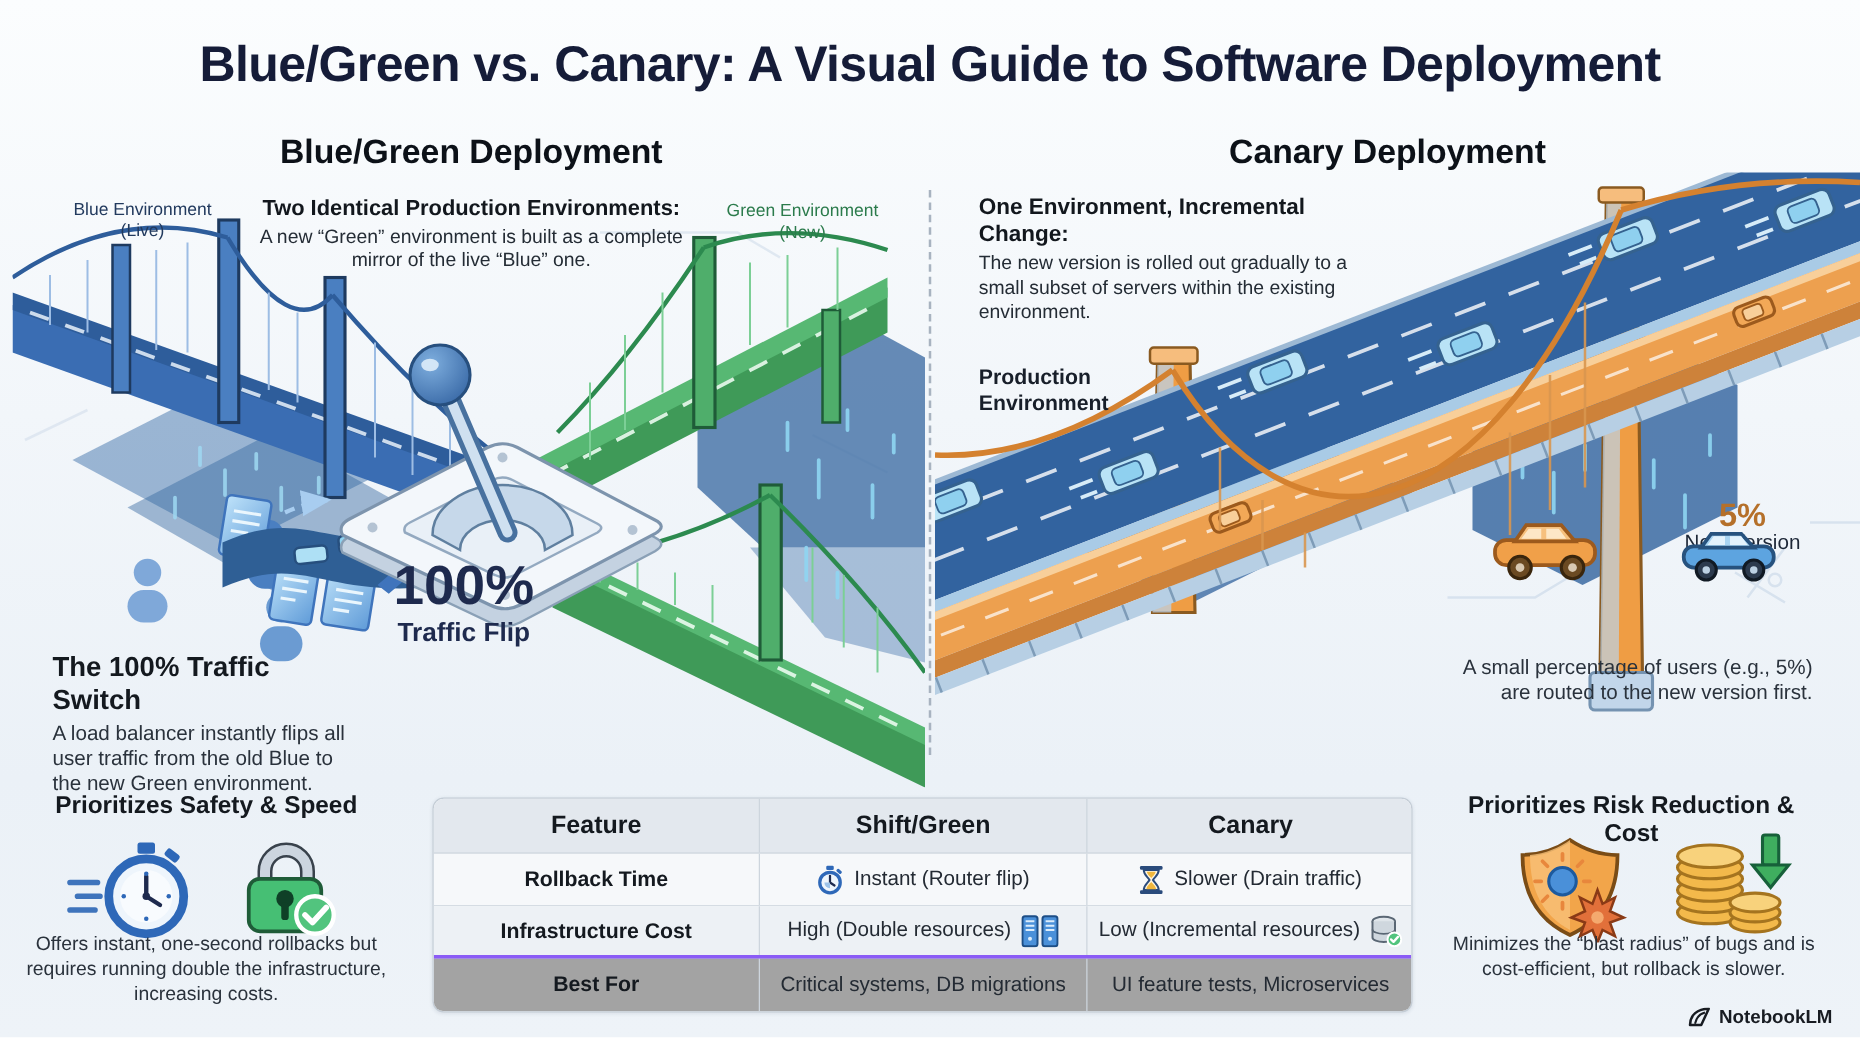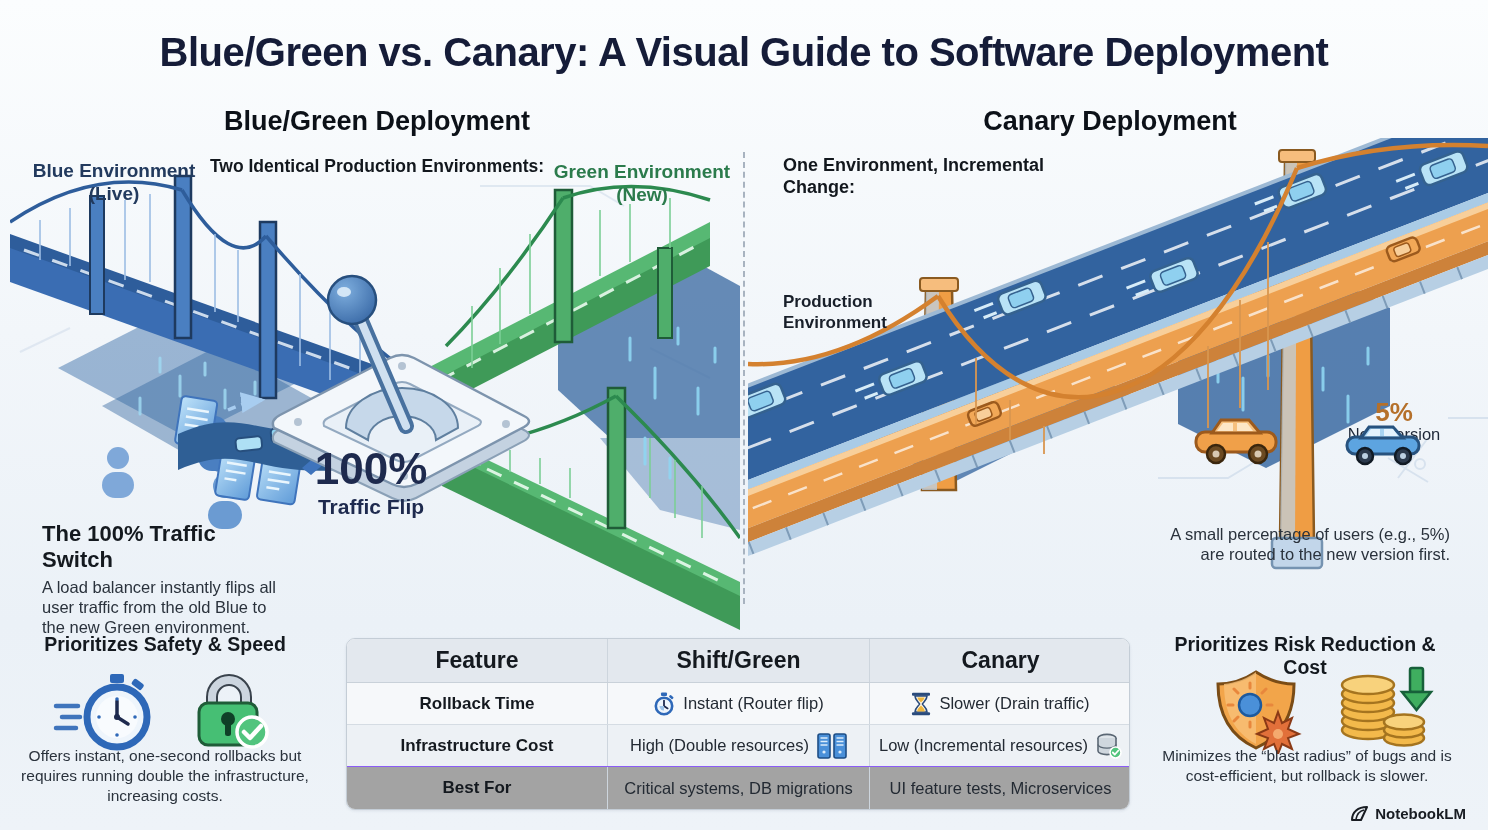--- a/index.html
+++ b/index.html
@@ -7,21 +7,21 @@
   body { font-family:"Liberation Sans", sans-serif; color:#20262e; }
   .stage{ position:relative; width:1488px; height:830px; overflow:hidden;
           background:linear-gradient(180deg,#fbfdfe 0%,#f2f6fa 40%,#ebf1f7 75%,#eef3f8 100%); }
   .abs{ position:absolute; }
   .ctr{ text-align:center; }
   .rt{ text-align:right; }
 
   .main-title{ width:100%; top:30px; font-size:40px; font-weight:800; letter-spacing:-0.5px; color:#151c38; }
   .sec-head{ font-size:27px; font-weight:800; color:#0c1118; }
 
-  .env-label{ font-size:19px; font-weight:700; line-height:1.22; }
+  .env-label{ font-size:14px; font-weight:400; line-height:1.22; }
   .env-blue{ color:#223a5e; }
   .env-green{ color:#2b7b4c; }
 
   .callout-title{ font-size:17.5px; font-weight:700; color:#12171d; line-height:1.2; }
   .callout-body{ font-size:15.5px; color:#242c35; line-height:1.25; margin-top:3px; }
 
   .big-stat{ font-size:44px; font-weight:800; color:#1e2a4e; line-height:1; }
   .big-stat-label{ font-size:21px; font-weight:700; color:#1e2a4e; margin-top:4px; }
 
   .block-title{ font-size:22px; font-weight:700; color:#14191f; }
@@ -38,23 +38,23 @@
   .divider{ left:743px; top:152px; height:452px; width:0; border-left:2px dashed #a8b3c0; }
 
   
   .cmp-table{ left:346px; top:638px; width:784px; border:1px solid #c4cdd6; border-radius:9px;
               overflow:hidden; background:#fff; box-shadow:0 1px 3px rgba(40,60,90,.10); }
   .trow{ display:grid; grid-template-columns:260px 262px 262px; }
   .trow > div{ display:flex; align-items:center; justify-content:center; gap:8px;
                border-left:1px solid #cdd5dd; padding:0 8px; }
   .trow > div:first-child{ border-left:none; }
   .thead{ background:#e3e8ee; height:44px; border-bottom:1px solid #c9d1d9; }
-  .thead > div{ font-size:23px; font-weight:700; color:#14191f; }
+  .thead > div{ font-size:20px; font-weight:700; color:#14191f; }
   .tr1{ background:#f6f8fa; height:42px; border-bottom:1px solid #d5dce3; }
-  .tr2{ background:#edf1f5; height:42px; border-bottom:1px solid #8b5cf6; }
+  .tr2{ background:#edf1f5; height:42px; border-bottom:3px solid #8b5cf6; }
   .tr3{ background:#a3a3a3; height:42px; }
   .feat{ font-size:17px; font-weight:700; color:#14191f; }
   .cellv{ font-size:16.5px; color:#232a33; }
   .cellv svg{ flex:0 0 auto; }
 
   .brand{ right:22px; bottom:8px; display:flex; align-items:center; gap:5px;
           font-size:15px; font-weight:700; color:#181c22; }
 
   svg{ display:block; }
 </style>
@@ -293,38 +293,40 @@
   <div class="abs ctr sec-head" style="left:810px; top:106px; width:600px">Canary Deployment</div>
 
   <div class="abs divider"></div>
 
   <div class="abs ctr env-label env-blue" style="left:30px; top:159px; width:168px">
     <div>Blue Environment</div>
       <div>(Live)</div>
   </div>
   <div class="abs ctr" style="left:205px; top:156px; width:344px">
     <div class="callout-title">Two Identical Production Environments:</div>
+    <div class="callout-body">A new “Green” environment is built as a complete mirror of the live “Blue” one.</div>
   </div>
   <div class="abs ctr env-label env-green" style="left:552px; top:160px; width:180px">
     <div>Green Environment</div>
       <div>(New)</div>
   </div>
 
   <div class="abs ctr" style="left:296px; top:447px; width:150px">
     <div class="big-stat">100%</div>
     <div class="big-stat-label">Traffic Flip</div>
   </div>
 
   <div class="abs" style="left:42px; top:521px; width:250px">
     <div class="block-title">The 100% Traffic Switch</div>
     <div class="block-body">A load balancer instantly flips all user traffic from the old Blue to the new Green environment.</div>
   </div>
 
   <div class="abs" style="left:783px; top:155px; width:300px">
     <div class="callout-title" style="font-size:18px">One Environment, Incremental Change:</div>
+    <div class="callout-body" style="font-size:15.5px">The new version is rolled out gradually to a small subset of servers within the existing environment.</div>
   </div>
   <div class="abs" style="left:783px; top:292px; width:130px; font-size:17px; font-weight:700; color:#181f2a; line-height:1.22">Production Environment</div>
 
   <div class="abs ctr" style="left:1329px; top:399px; width:130px">
     <div class="pct-small">5%</div>
     <div class="pct-small-label">New Version</div>
   </div>
 
   <div class="abs rt" style="left:1150px; top:520px; width:300px">
     <div class="block-body" style="font-size:16.5px">A small percentage of users (e.g., 5%) are routed to the new version first.</div>

